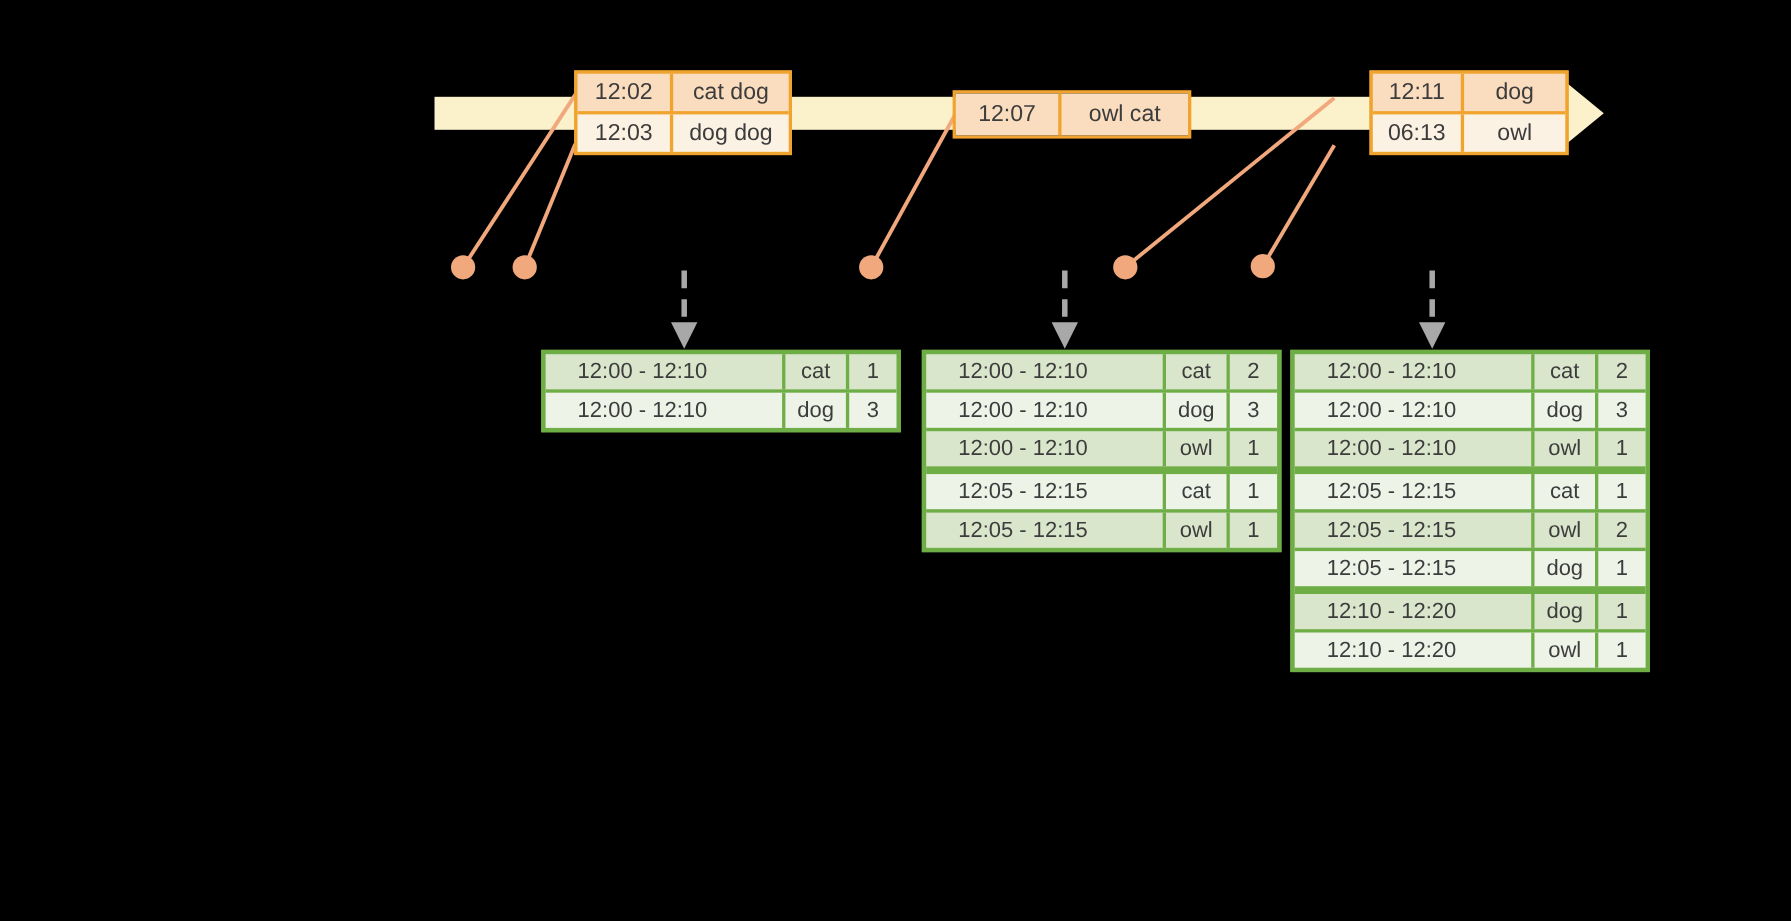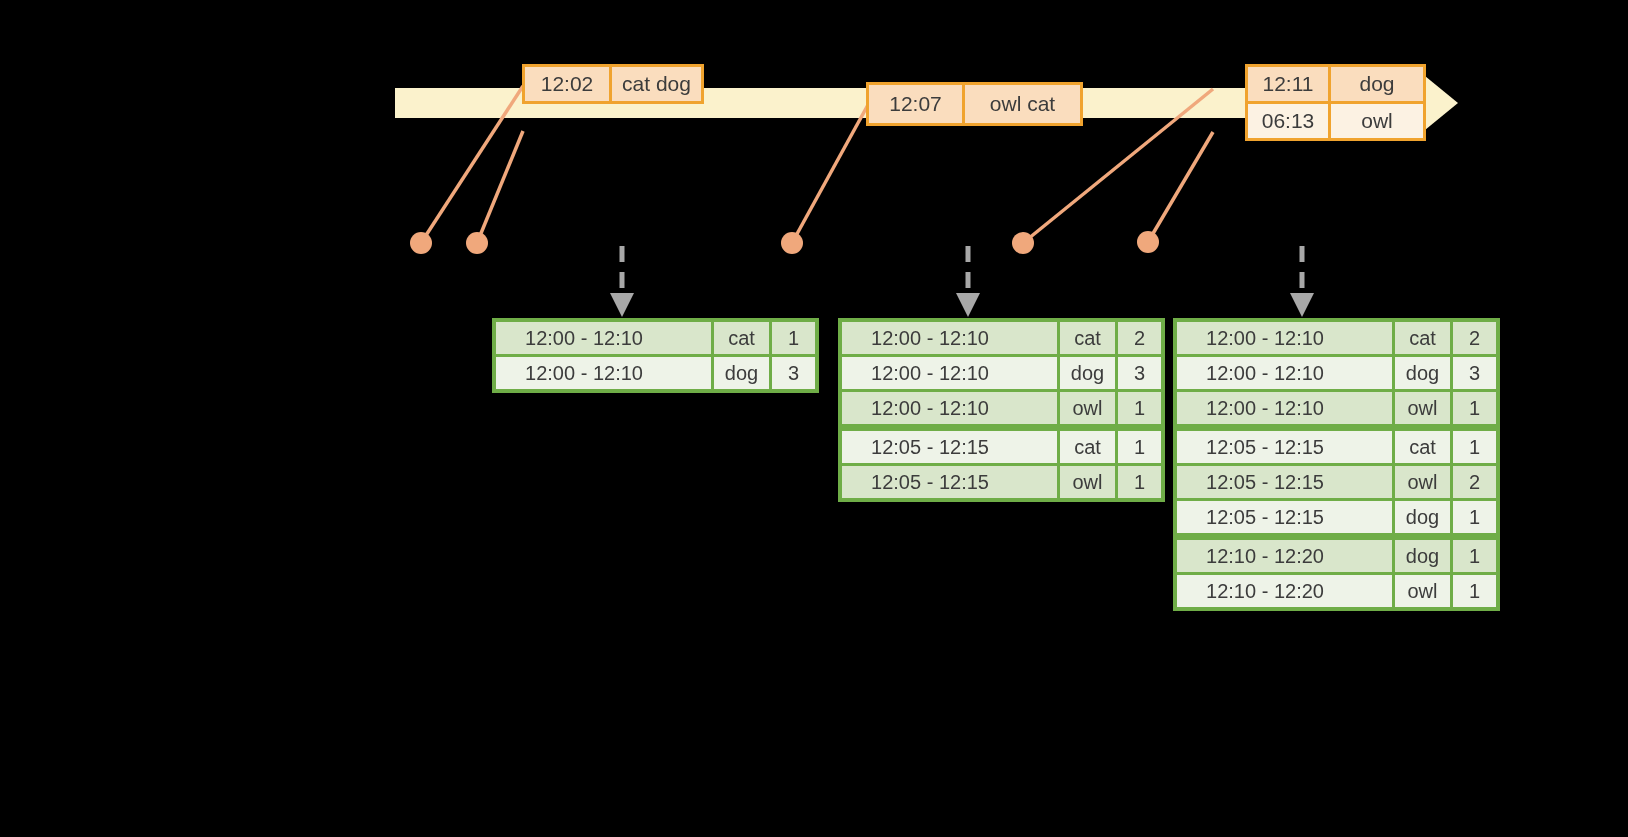--- a/index.html
+++ b/index.html
@@ -18,21 +18,21 @@
   
   .overlay{position:absolute;left:0;top:0;z-index:2;pointer-events:none;}
 
   
   .event-table{position:absolute;z-index:3;border:3px solid var(--orange);background:var(--orange);}
   .event-row{display:flex;background:var(--cream);}
   .event-row:nth-of-type(odd){background:var(--peach);}
   .event-row:not(:first-of-type){border-top:3px solid var(--orange);}
   .event-row .cell{display:flex;align-items:center;justify-content:center;height:34px;font-size:21px;}
   .event-row .time{width:84px;}
-  .event-row .words{width:92px;border-left:3px solid var(--orange);}
+  .event-row .words{width:108px;border-left:3px solid var(--orange);}
   .et2 .time{width:93px}.et2 .words{width:118px}.et2 .cell{height:38px}
   .et3 .time{width:80px}.et3 .words{width:95px}
 
   
   .result-table{position:absolute;z-index:3;border:4px solid var(--green);background:var(--green);}
   .g-row{display:flex;background:var(--glight);}
   .g-row:nth-of-type(odd){background:var(--gdark);}
   .g-row:not(:first-of-type){border-top:3px solid var(--green);}
   .g-row.group-start{border-top:7px solid var(--green);}
   .g-row .cell{display:flex;align-items:center;justify-content:center;height:32px;font-size:20px;}
@@ -73,20 +73,24 @@
     <polygon points="1290,293 1314,293 1302,317" fill="#A8A8A8"></polygon>
   </svg>
 
   <div class="event-table et1" style="left:522px;top:64px;">
 
       <div class="event-row">
         <div class="cell time">12:02</div>
         <div class="cell words">cat dog</div>
       </div>
 
+      <div class="event-row">
+        <div class="cell time">12:03</div>
+        <div class="cell words">dog dog</div>
+      </div>
     </div>
 
   <div class="event-table et2" style="left:866px;top:82px;">
 
       <div class="event-row">
         <div class="cell time">12:07</div>
         <div class="cell words">owl cat</div>
       </div>
     </div>
 

